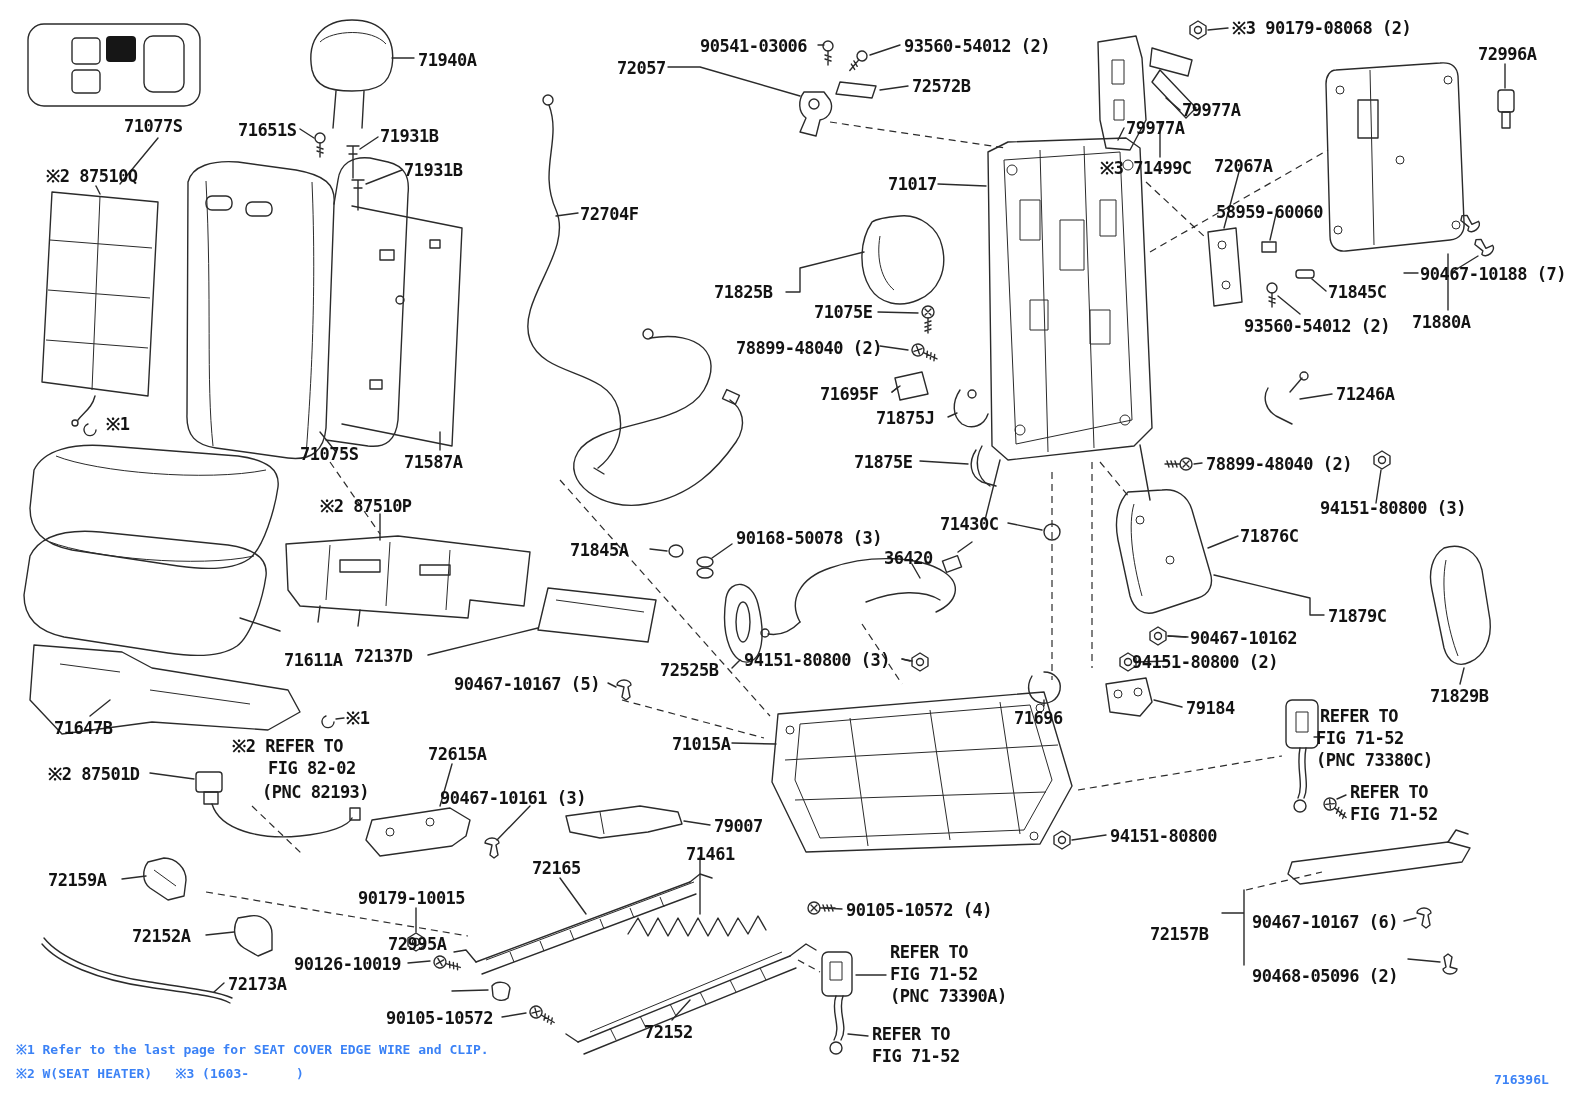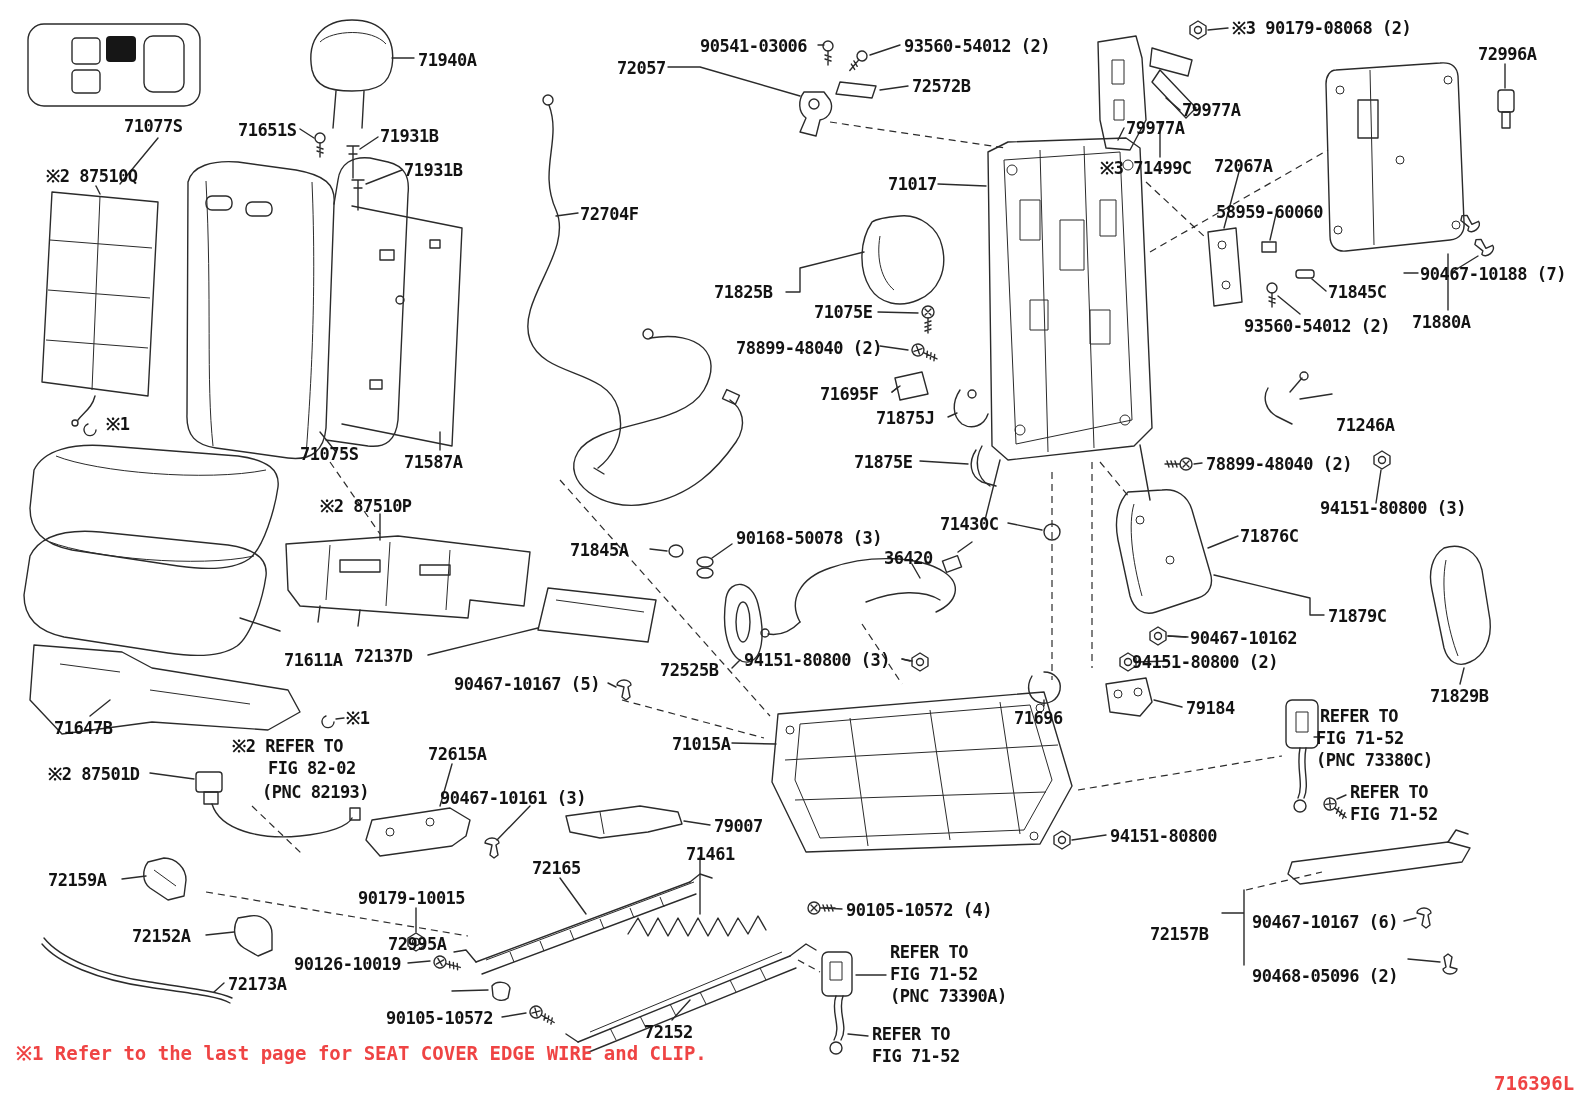--- a/index.html
+++ b/index.html
@@ -2,21 +2,21 @@
 <html><head>
 <meta charset="utf-8">
 <style>
   html,body{margin:0;padding:0;background:#fff;}
   .stage{position:relative;width:1592px;height:1099px;background:#ffffff;overflow:hidden;
          font-family:"DejaVu Sans Mono","Liberation Mono",monospace;}
   .art{position:absolute;left:0;top:0;z-index:1;}
   .labels{position:absolute;left:0;top:0;width:100%;height:100%;z-index:2;}
   .part-label{position:absolute;font-size:17px;font-weight:bold;color:#131313;
               white-space:pre;line-height:20px;letter-spacing:-0.5px;}
-  .foot{position:absolute;font-size:19px;font-weight:bold;color:#ef4444;white-space:pre;z-index:2;}
+  .foot{position:absolute;font-size:13px;font-weight:bold;color:#3b82f6;white-space:pre;z-index:2;}
   #note1{left:16px;top:1040px;}
   #note2{left:16px;top:1064px;}
   #pagecode{left:1494px;top:1072px;}
   svg *{vector-effect:non-scaling-stroke;}
   .ln{stroke:#2b2b2b;stroke-width:1.4;fill:none;stroke-linecap:round;stroke-linejoin:round;}
   .thin{stroke:#2b2b2b;stroke-width:1;fill:none;}
   .dash{stroke:#2b2b2b;stroke-width:1.2;fill:none;stroke-dasharray:7 5;}
   .fillb{fill:#161616;stroke:none;}
 </style>
 </head>
@@ -465,21 +465,21 @@
       <div class="part-label" style="left: 1216px; top: 202px;">58959-60060</div>
       <div class="part-label" style="left: 714px; top: 282px;">71825B</div>
       <div class="part-label" style="left: 814px; top: 302px;">71075E</div>
       <div class="part-label" style="left: 1420px; top: 264px;">90467-10188 (7)</div>
       <div class="part-label" style="left: 1328px; top: 282px;">71845C</div>
       <div class="part-label" style="left: 1412px; top: 312px;">71880A</div>
       <div class="part-label" style="left: 1244px; top: 316px;">93560-54012 (2)</div>
       <div class="part-label" style="left: 736px; top: 338px;">78899-48040 (2)</div>
       <div class="part-label" style="left: 820px; top: 384px;">71695F</div>
       <div class="part-label" style="left: 876px; top: 408px;">71875J</div>
-      <div class="part-label" style="left: 1336px; top: 384px; margin-top: 31px;">71246A</div>
+      <div class="part-label" style="left: 1336px; top: 384px;">71246A</div>
       <div class="part-label" style="left: 854px; top: 452px;">71875E</div>
       <div class="part-label" style="left: 1206px; top: 454px;">78899-48040 (2)</div>
       <div class="part-label" style="left: 1320px; top: 498px;">94151-80800 (3)</div>
       <div class="part-label" style="left: 300px; top: 444px;">71075S</div>
       <div class="part-label" style="left: 404px; top: 452px;">71587A</div>
       <div class="part-label" style="left: 320px; top: 496px;">※2 87510P</div>
       <div class="part-label" style="left: 940px; top: 514px;">71430C</div>
       <div class="part-label" style="left: 1240px; top: 526px;">71876C</div>
       <div class="part-label" style="left: 570px; top: 540px;">71845A</div>
       <div class="part-label" style="left: 736px; top: 528px;">90168-50078 (3)</div>
@@ -527,15 +527,16 @@
       <div class="part-label" style="left: 386px; top: 1008px;">90105-10572</div>
       <div class="part-label" style="left: 644px; top: 1022px;">72152</div>
       <div class="part-label" style="left: 890px; top: 942px;">REFER TO</div>
       <div class="part-label" style="left: 890px; top: 964px;">FIG 71-52</div>
       <div class="part-label" style="left: 890px; top: 986px;">(PNC 73390A)</div>
       <div class="part-label" style="left: 872px; top: 1024px;">REFER TO</div>
       <div class="part-label" style="left: 872px; top: 1046px;">FIG 71-52</div>
     </div>
 
 <div id="note1" class="foot">※1 Refer to the last page for SEAT COVER EDGE WIRE and CLIP.</div>
+<div id="note2" class="foot">※2 W(SEAT HEATER)   ※3 (1603-      )</div>
 <div id="pagecode" class="foot">716396L</div>
 
 </div>
 
 </body></html>

